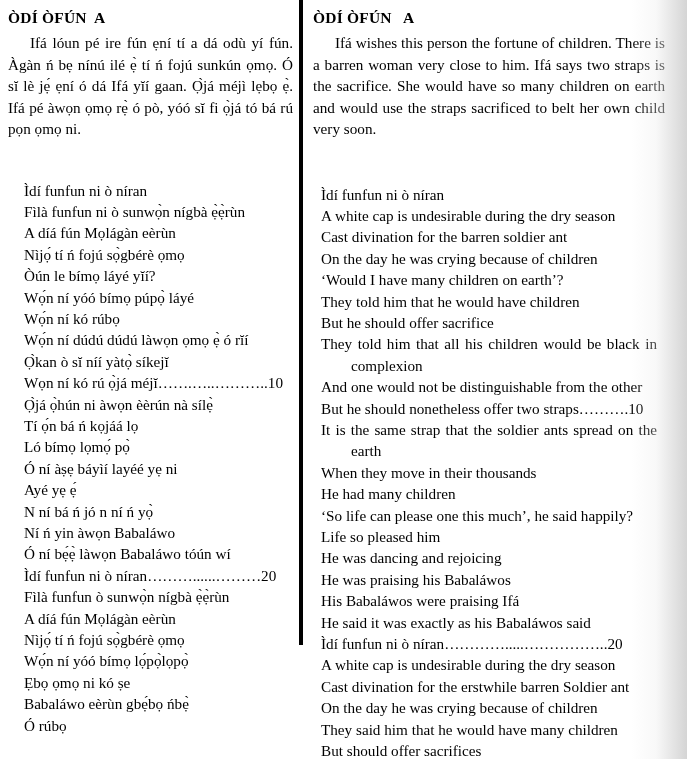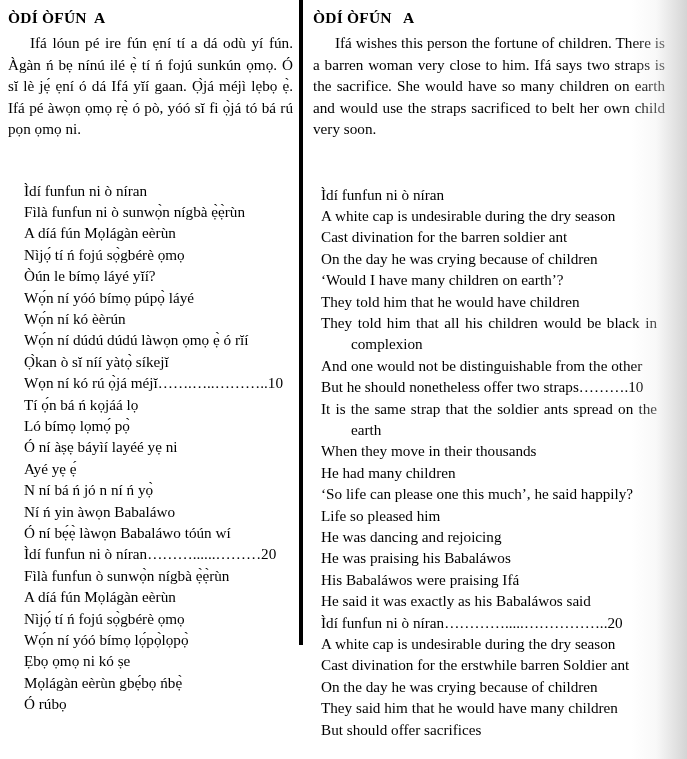--- a/index.html
+++ b/index.html
@@ -114,54 +114,56 @@
     <div class="column col-left">
       <h1 class="odu-title">ÒDÍ ÒFÚN  A</h1>
       <p class="intro">Ifá lóun pé ire fún ẹní tí a dá odù yí fún. Àgàn ń bẹ nínú ilé ẹ̀ tí ń fojú sunkún ọmọ. Ó sĭ lè jẹ́ ẹní ó dá Ifá yĭí gaan. Ọ̀já méjì lẹbọ ẹ̀. Ifá pé àwọn ọmọ rẹ̀ ó pò, yóó sĭ fi ọ̀já tó bá rú pọn ọmọ ni.</p>
       <ul class="verse" id="verse-left">
           <li>Ìdí funfun ni ò níran</li>
           <li>Fìlà funfun ni ò sunwọ̀n nígbà ẹ̀ẹ̀rùn</li>
           <li>A díá fún Mọlágàn eèrùn</li>
           <li>Nìjọ́ tí ń fojú sọ̀gbérè ọmọ</li>
           <li>Òún le bímọ láyé yĭí?</li>
           <li>Wọ́n ní yóó bímọ púpọ̀ láyé</li>
-          <li>Wọ́n ní kó èèrún</li>
+          <li>Wọ́n ní kó rúbọ</li>
           <li>Wọ́n ní dúdú dúdú làwọn ọmọ ẹ̀ ó rĭí</li>
           <li>Ọ̀kan ò sĭ níí yàtọ̀ síkejĭ</li>
           <li>Wọn ní kó rú ọ̀já méjĭ…….…..………..10</li>
+          <li>Ọ̀já ọ̀hún ni àwọn èèrún nà sílẹ̀</li>
           <li>Tí ọ́n bá ń kọjáá lọ</li>
           <li>Ló bímọ lọmọ́ pọ̀</li>
           <li>Ó ní àṣẹ báyìí layéé yẹ ni</li>
           <li>Ayé yẹ ẹ́</li>
           <li>N ní bá ń jó n ní ń yọ̀</li>
           <li>Ní ń yin àwọn Babaláwo</li>
           <li>Ó ní bẹ́ẹ̀ làwọn Babaláwo tóún wí</li>
           <li>Ìdí funfun ni ò níran………......………20</li>
           <li>Fìlà funfun ò sunwọ̀n nígbà ẹ̀ẹ̀rùn</li>
           <li>A díá fún Mọlágàn eèrùn</li>
           <li>Nìjọ́ tí ń fojú sọ̀gbérè ọmọ</li>
           <li>Wọ́n ní yóó bímọ lọ́pọ̀lọpọ̀</li>
           <li>Ẹbọ ọmọ ni kó ṣe</li>
-          <li>Mọlágàn eèrùn gbẹ́bọ ńbẹ̀</li>
+          <li>Babaláwo eèrùn gbẹ́bọ ńbẹ̀</li>
           <li>Ó rúbọ</li>
         </ul>
     </div>
 
     <div class="col-divider"></div>
 
     <div class="column col-right">
       <h1 class="odu-title">ÒDÍ ÒFÚN   A</h1>
       <p class="intro">Ifá wishes this person the fortune of children. There is a barren woman very close to him. Ifá says two straps is the sacrifice. She would have so many children on earth and would use the straps sacrificed to belt her own child very soon.</p>
       <ul class="verse" id="verse-right">
           <li>Ìdí funfun ni ò níran</li>
           <li>A white cap is undesirable during the dry season</li>
           <li>Cast divination for the barren soldier ant</li>
           <li>On the day he was crying because of children</li>
           <li>‘Would I have many children on earth’?</li>
           <li>They told him that he would have children</li>
+          <li>But he should offer sacrifice</li>
           <li class="justified">They told him that all his children would be black in</li>
           <li class="center">complexion</li>
           <li>And one would not be distinguishable from the other</li>
           <li>But he should nonetheless offer two straps……….10</li>
           <li class="justified">It is the same strap that the soldier ants spread on the</li>
           <li class="center">earth</li>
           <li>When they move in their thousands</li>
           <li>He had many children</li>
           <li>‘So life can please one this much’, he said happily?</li>
           <li>Life so pleased him</li>

